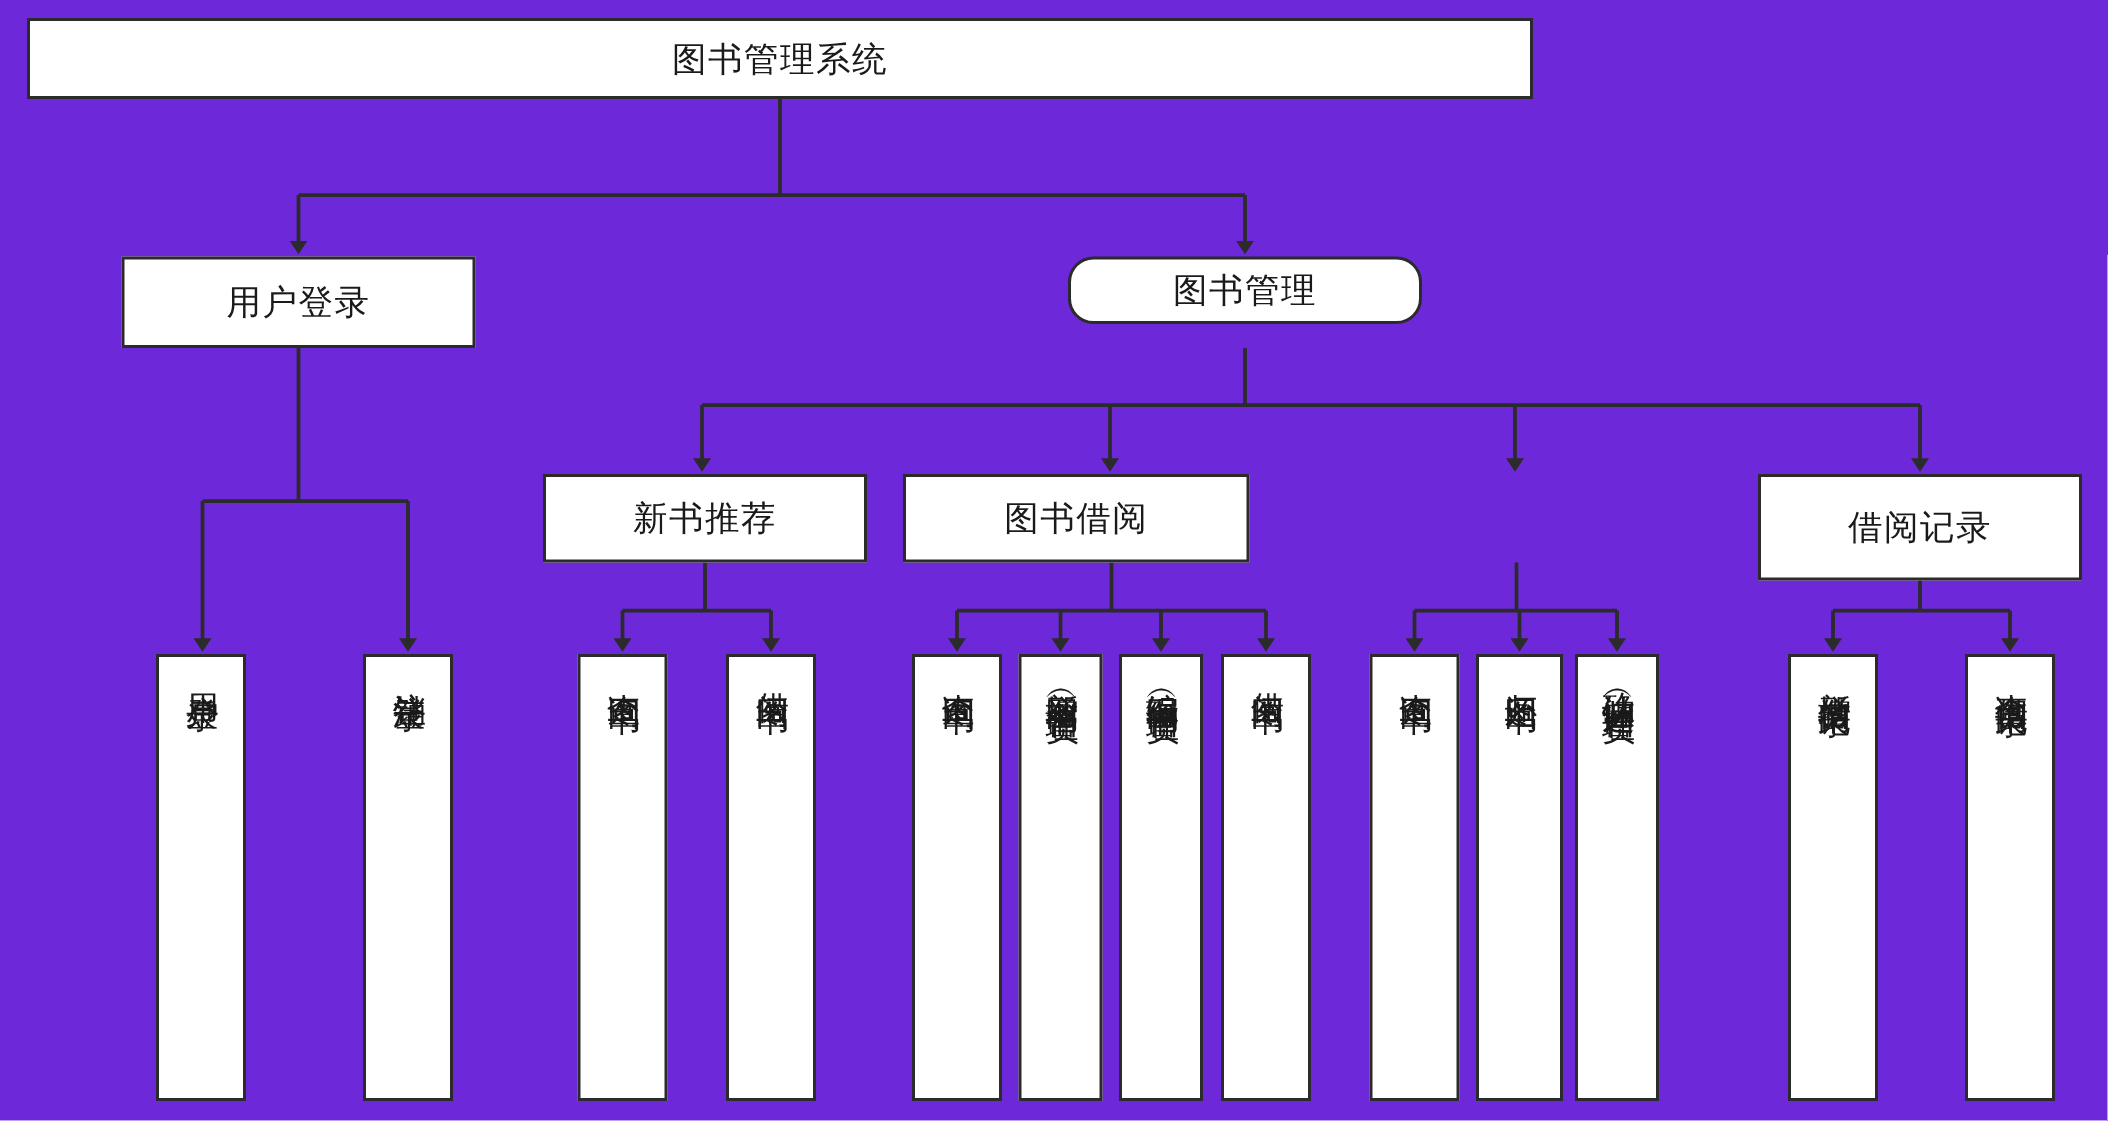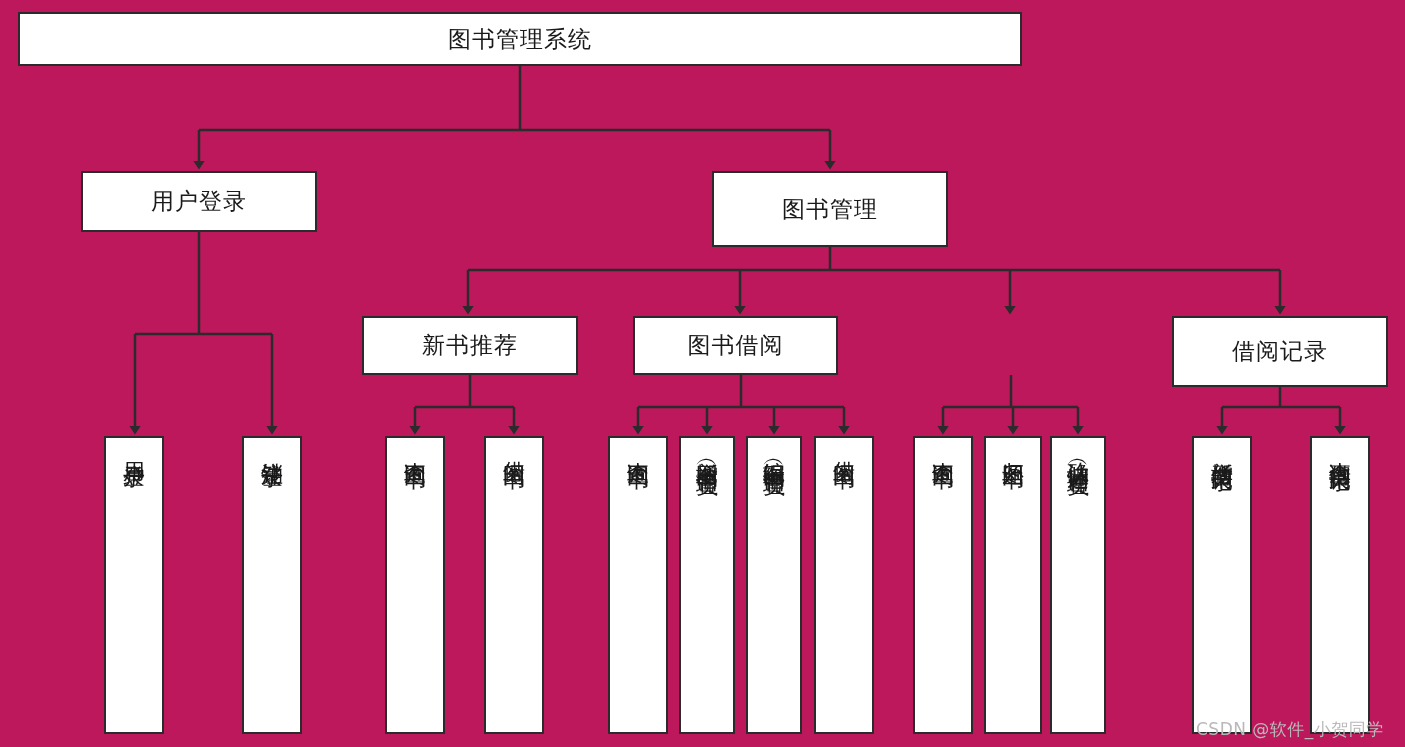--- a/index.html
+++ b/index.html
@@ -7,21 +7,21 @@
     padding: 0;
     background: #ffffff;
   }
   body {
     font-family: "DejaVu Sans", "Liberation Sans", sans-serif;
   }
   #canvas {
     position: relative;
     width: 1405px;
     height: 747px;
-    background: #be185d;
+    background: #6d28d9;
     overflow: hidden;
   }
   svg.edges {
     position: absolute;
     left: 0;
     top: 0;
     width: 1405px;
     height: 747px;
     pointer-events: none;
   }
@@ -119,28 +119,28 @@
     </g>
   </svg>
 
   <div class="node h" style="left:18px; top:12px; width:1004px; height:54px;">
     <span>图书管理系统</span>
   </div>
 
   <div class="node h" style="left:81px; top:171px; width:236px; height:61px;">
     <span>用户登录</span>
   </div>
-  <div class="node h" style="left:712px; top:171px; width:236px; height:76px;">
+  <div class="node h" style="left:712px; top:171px; width:236px; height:45px;border-radius:17px;">
     <span>图书管理</span>
   </div>
 
   <div class="node h" style="left:362px; top:316px; width:216px; height:59px;">
     <span>新书推荐</span>
   </div>
-  <div class="node h" style="left:633px; top:316px; width:205px; height:59px;">
+  <div class="node h" style="left:602px; top:316px; width:231px; height:59px;">
     <span>图书借阅</span>
   </div>
   <div class="node h" style="left:1172px; top:316px; width:216px; height:71px;">
     <span>借阅记录</span>
   </div>
 
   <div class="node v" style="left:104px; top:436px; width:60px; height:298px;">
     <span class="vtext">用户登录</span>
   </div>
   <div class="node v" style="left:242px; top:436px; width:60px; height:298px;">
@@ -177,15 +177,14 @@
     <span class="vtext">确认归还（管理员）</span>
   </div>
 
   <div class="node v" style="left:1192px; top:436px; width:60px; height:298px;">
     <span class="vtext">新增借阅记录</span>
   </div>
   <div class="node v" style="left:1310px; top:436px; width:60px; height:298px;">
     <span class="vtext">查询借阅记录</span>
   </div>
 
-  <div class="watermark" style="left:1196px; top:718px;">CSDN @软件_小贺同学</div>
 
 </div>
 
 </body></html>

